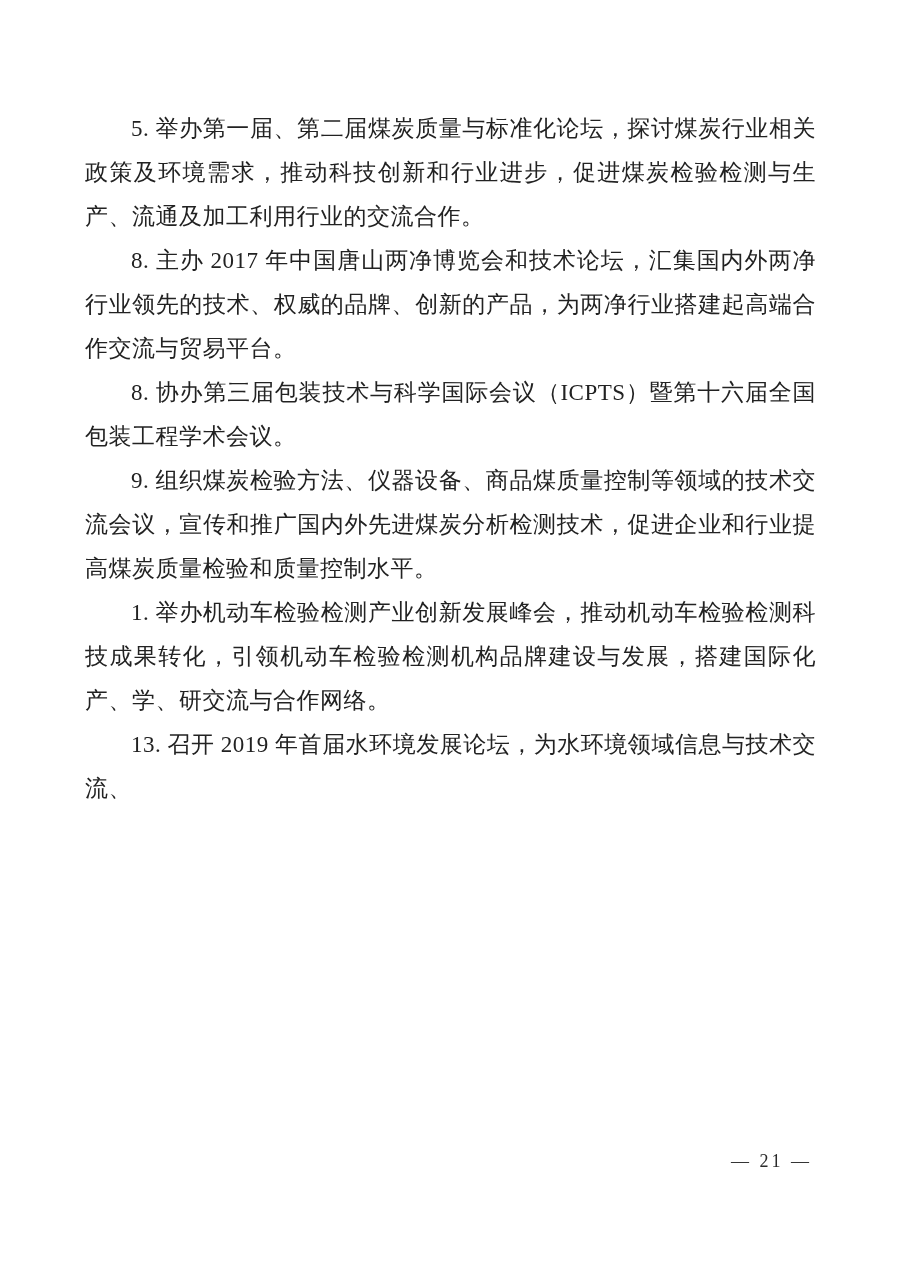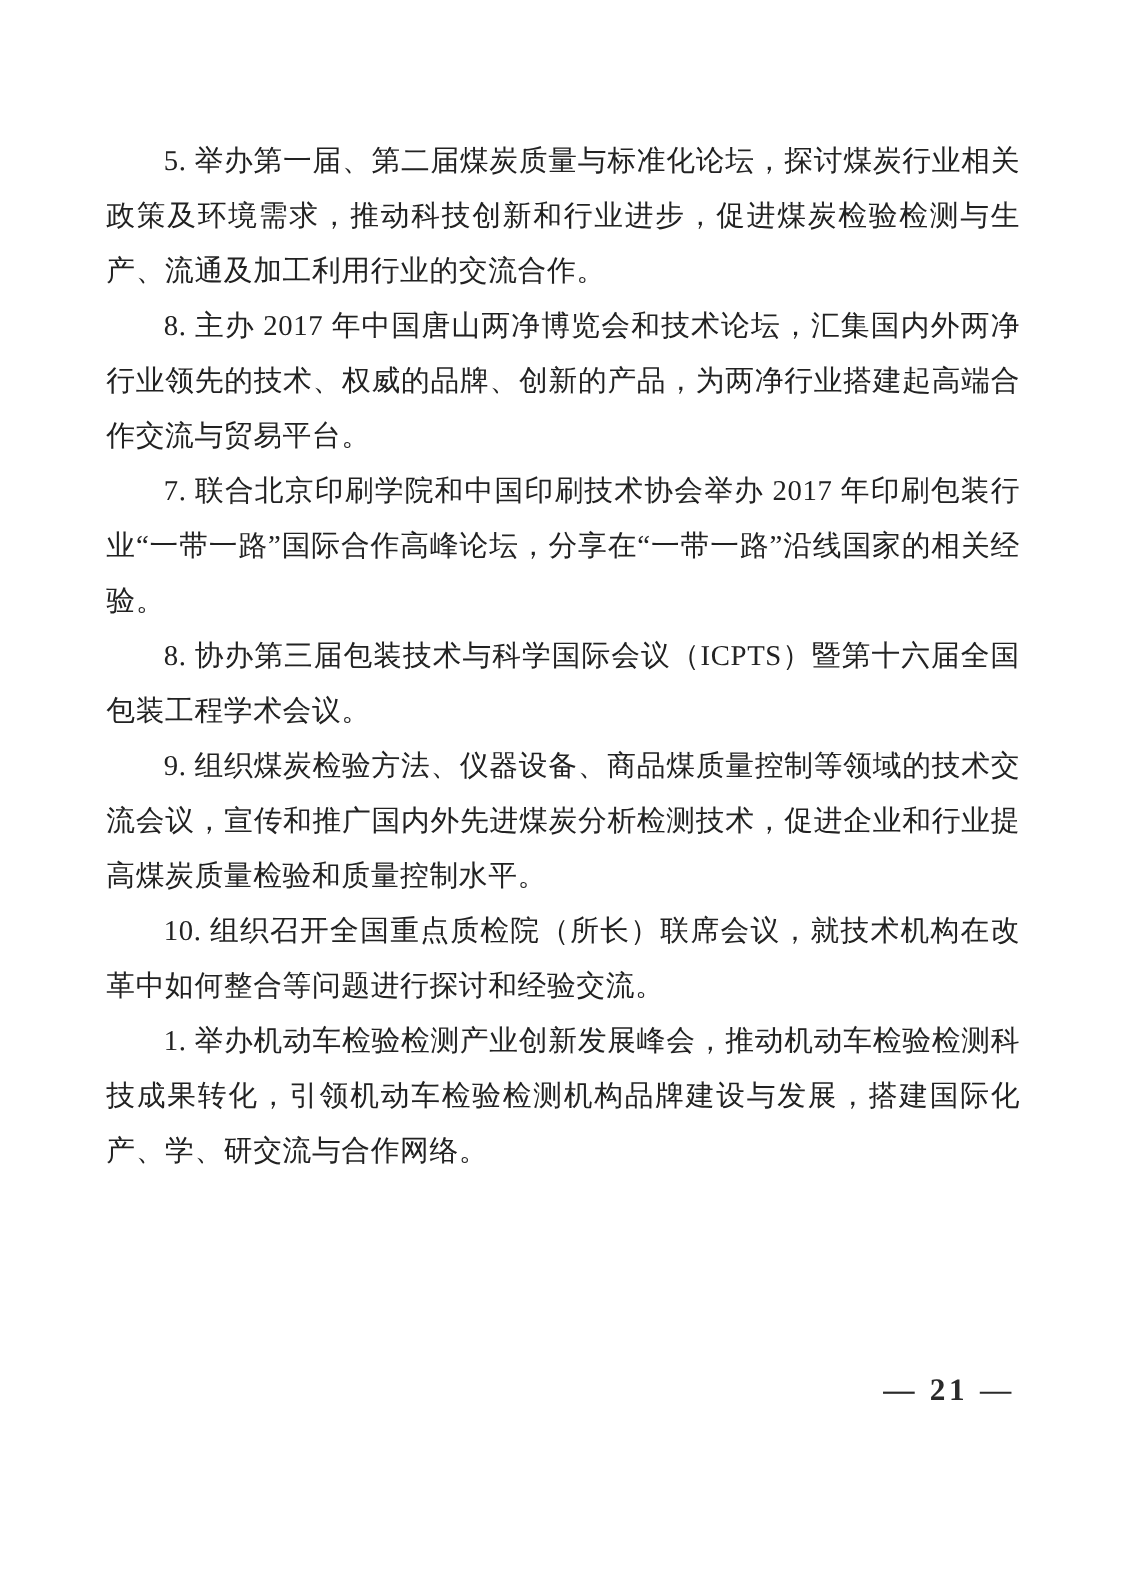--- a/index.html
+++ b/index.html
@@ -32,42 +32,40 @@
     font-size: 23px;
     line-height: 44px;
     letter-spacing: 0.5px;
     text-align: justify;
     text-justify: inter-ideograph;
     text-indent: 2em;
     color: #222222;
   }
   .page-footer {
     position: absolute;
-    top: 1098px;
+    top: 1146px;
     right: 88px;
-    font-size: 25px;
+    font-size: 18px;
     line-height: 30px;
     letter-spacing: 3px;
     color: #2a2a2a;
     white-space: nowrap;
-    font-weight: bold;
   }
 </style>
 </head>
 <body>
 
 <div class="page">
 
   <main class="body-text">
     <p class="para">5. 举办第一届、第二届煤炭质量与标准化论坛，探讨煤炭行业相关政策及环境需求，推动科技创新和行业进步，促进煤炭检验检测与生产、流通及加工利用行业的交流合作。</p>
     <p class="para">8. 主办 2017 年中国唐山两净博览会和技术论坛，汇集国内外两净行业领先的技术、权威的品牌、创新的产品，为两净行业搭建起高端合作交流与贸易平台。</p>
-    <p class="para">7. 联合北京印刷学院和中国印刷技术协会举办 2017 年印刷包装行业“一带一路”国际合作高峰论坛，分享在“一带一路”沿线国家的相关经验。</p>
     <p class="para">8. 协办第三届包装技术与科学国际会议（ICPTS）暨第十六届全国包装工程学术会议。</p>
     <p class="para">9. 组织煤炭检验方法、仪器设备、商品煤质量控制等领域的技术交流会议，宣传和推广国内外先进煤炭分析检测技术，促进企业和行业提高煤炭质量检验和质量控制水平。</p>
-    <p class="para">10. 组织召开全国重点质检院（所长）联席会议，就技术机构在改革中如何整合等问题进行探讨和经验交流。</p>
     <p class="para">1. 举办机动车检验检测产业创新发展峰会，推动机动车检验检测科技成果转化，引领机动车检验检测机构品牌建设与发展，搭建国际化产、学、研交流与合作网络。</p>
+    <p class="para">13. 召开 2019 年首届水环境发展论坛，为水环境领域信息与技术交流、</p>
   </main>
 
   <footer class="page-footer">
     <span>— 21 —</span>
   </footer>
 
 </div>
 
 </body></html>

